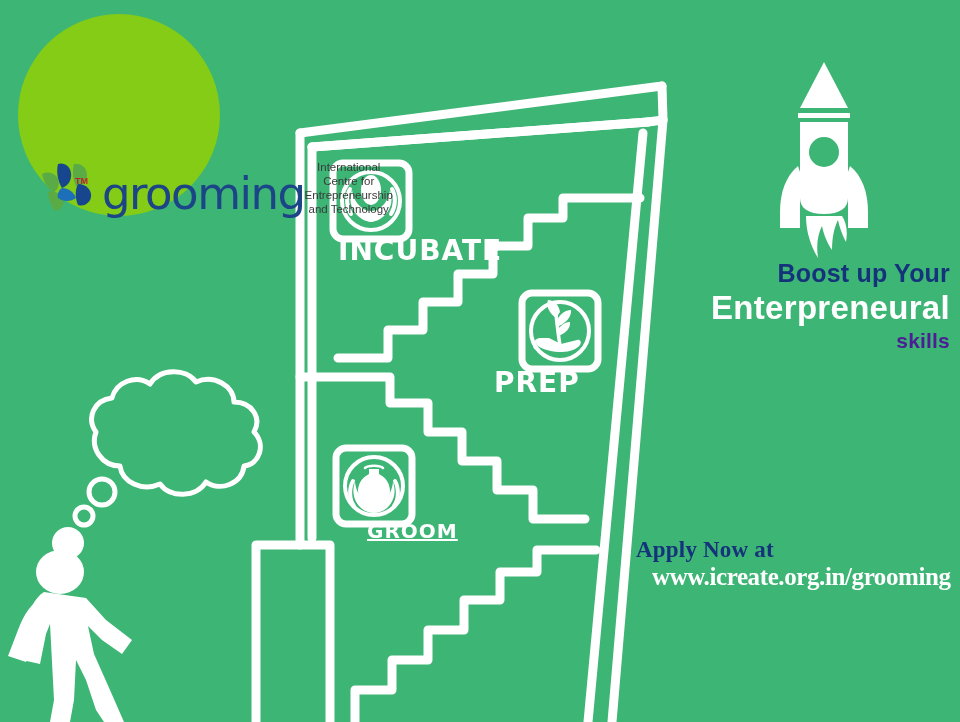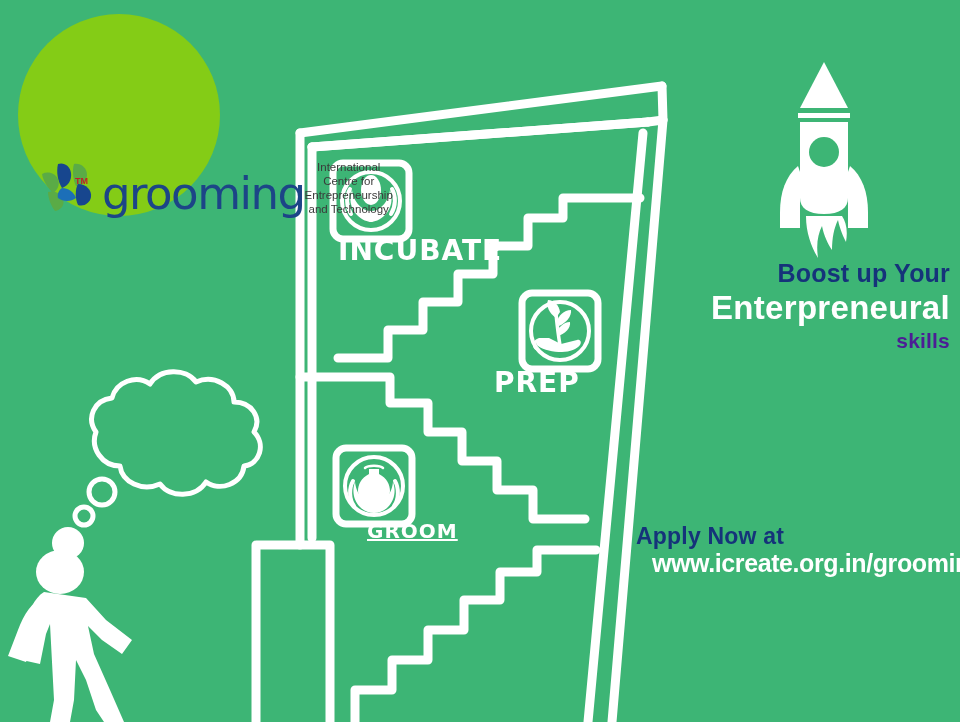--- a/index.html
+++ b/index.html
@@ -98,23 +98,24 @@
     font-size: 21px;
     font-weight: bold;
     color: #4c1d95;
     letter-spacing: 0.2px;
     line-height: 26px;
   }
 
   .apply-block {
     position: absolute;
     left: 600px;
-    top: 524px;
+    top: 537px;
     width: 360px;
     text-align: left;
+    font-family: Liberation Serif, serif;
   }
   .apply-line1 {
     font-size: 23px;
     font-weight: bold;
     color: #15337a;
     letter-spacing: 0.2px;
     line-height: 25px;
     padding-left: 36px;
   }
   .apply-line2 {

